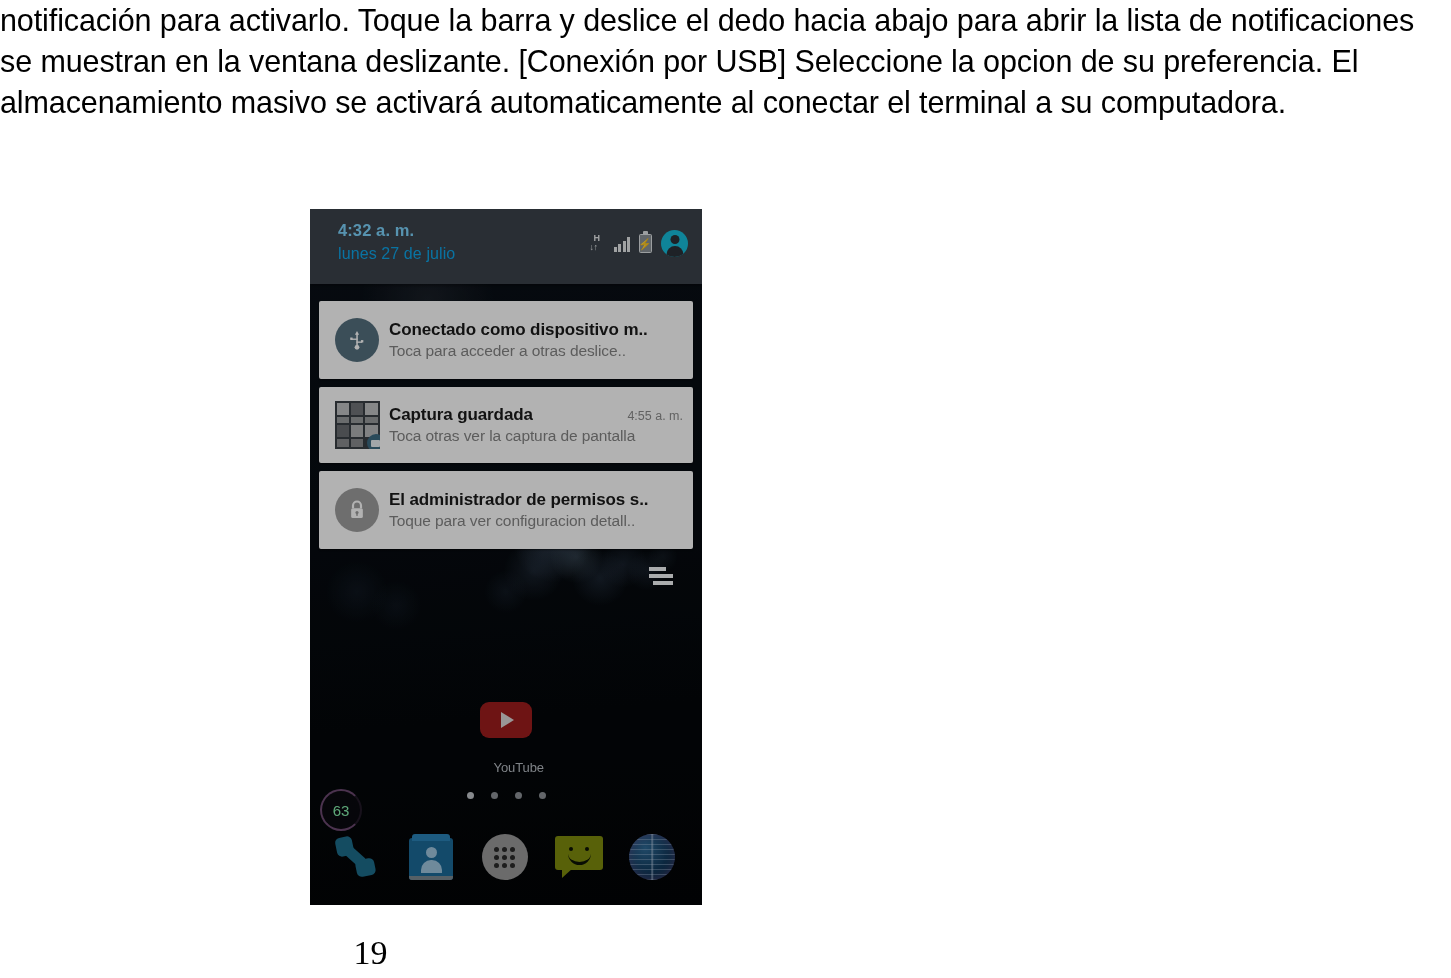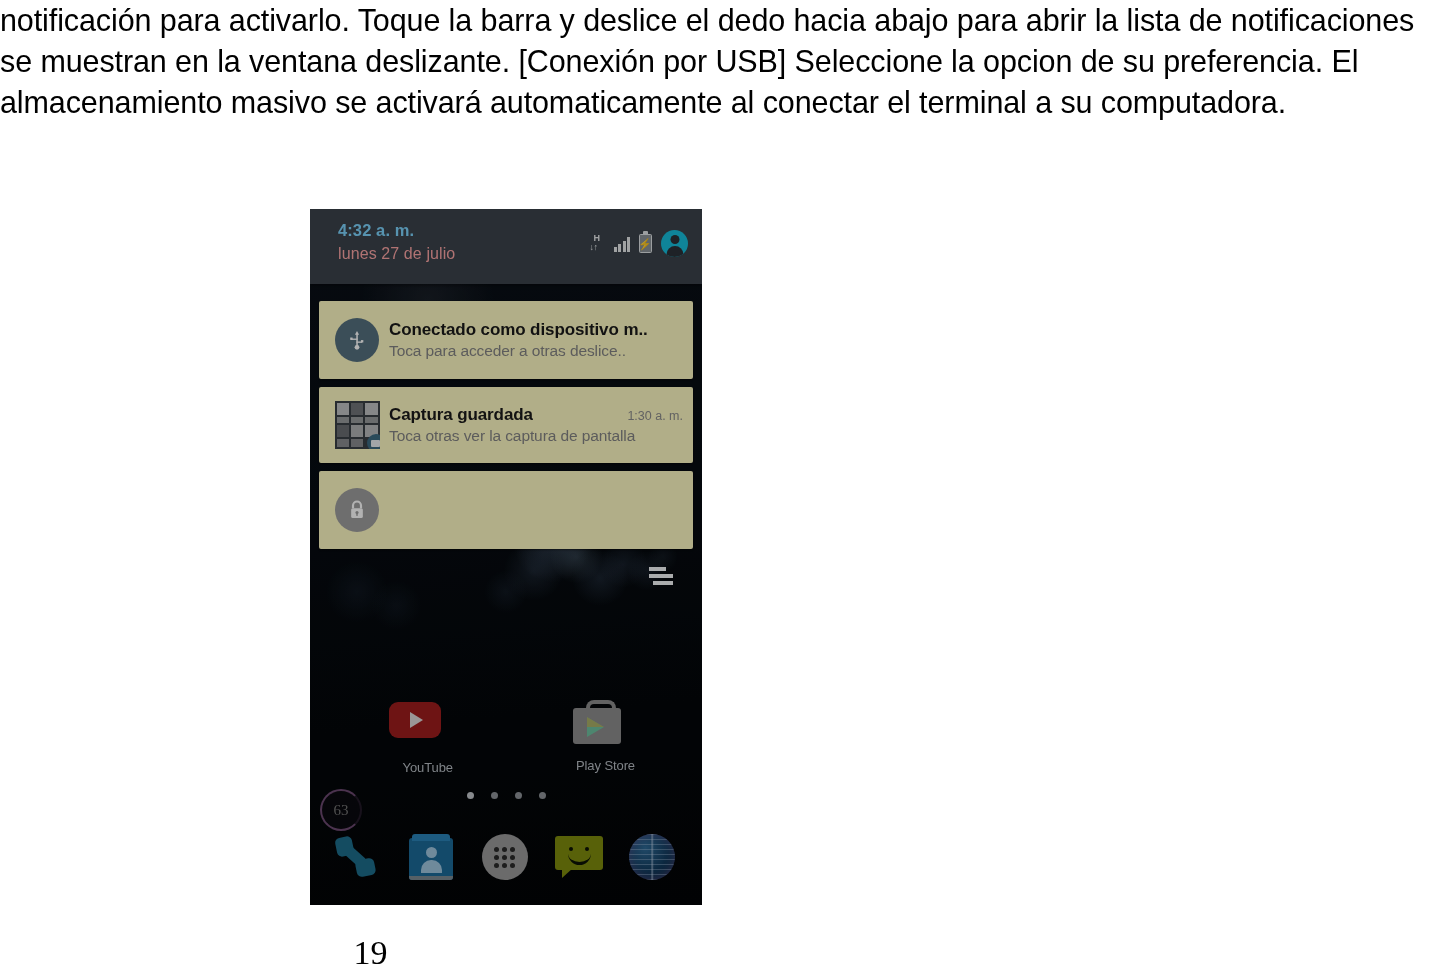--- a/index.html
+++ b/index.html
@@ -89,21 +89,21 @@
     top: 12px;
     color: #7dd3fc;
     font-size: 16.5px;
     font-weight: bold;
     letter-spacing: 0.1px;
   }
   .status-date {
     position: absolute;
     left: 28px;
     top: 36px;
-    color: #fca5a5;
+    color: #0ea5e9;
     font-size: 16px;
     letter-spacing: 0.1px;
   }
   .status-icons {
     position: absolute;
     right: 14px;
     top: 21px;
     display: flex;
     align-items: center;
     gap: 9px;
@@ -164,21 +164,21 @@
     transform:translateX(-50%);
     width:17px; height:14px; border-radius:9px 9px 0 0;
     background:#2b3238;
   }
 
   
   .notif-card {
     position: absolute;
     left: 9px;
     width: 374px;
-    background: #fef9c3;
+    background: #ffffff;
     border-radius: 2px;
     box-shadow: 0 1px 2px rgba(0,0,0,0.45);
     display: flex;
     align-items: center;
     box-sizing: border-box;
     padding: 0 10px;
   }
   #notif-usb     { top: 92px;  height: 78px; }
   #notif-capture { top: 178px; height: 76px; }
   #notif-perms   { top: 262px; height: 78px; }
@@ -264,24 +264,23 @@
 
   .circle-progress {
     position: absolute;
     left: 10px;
     top: 580px;
     width: 38px; height: 38px;
     border-radius: 50%;
     border: 2.5px solid #6d4a72;
     border-right-color: rgba(109,74,114,0.25);
     display:flex; align-items:center; justify-content:center;
-    color:#737373;
+    color:#86efac;
     font-size:15px;
     background: rgba(25,18,28,0.35);
-    font-family: Liberation Serif, serif;
   }
 
   .app-row {
     position: absolute;
     left: 0; right: 0;
     top: 485px;
     display: flex;
     justify-content: space-around;
     padding: 0 14px;
     box-sizing: border-box;
@@ -549,67 +548,63 @@
         <span class="tile" style="left:16px;top:24px;width:12px;height:12px;opacity:.75;"></span>
         <span class="tile" style="left:30px;top:24px;width:13px;height:12px;opacity:.8;"></span>
         <span class="tile" style="left:2px;top:38px;width:12px;height:8px;opacity:.5;"></span>
         <span class="tile" style="left:16px;top:38px;width:12px;height:8px;opacity:.5;"></span>
         <span class="badge"></span>
       </div>
     </div>
     <div class="notif-body">
       <div class="notif-title-row">
         <div class="notif-title">Captura guardada</div>
-        <div class="notif-time">1:30 a. m.</div>
+        <div class="notif-time">4:55 a. m.</div>
       </div>
       <div class="notif-sub">Toca otras ver la captura de pantalla</div>
     </div>
   </div>
 
   <div class="notif-card" id="notif-perms">
     <div class="notif-icon-wrap">
       <div class="circle-icon circle-lock">
         <svg width="20" height="22" viewBox="0 0 24 26" aria-hidden="true">
           <path d="M7.2 11V7.6a4.8 4.8 0 0 1 9.6 0V11" fill="none" stroke="#ffffff" stroke-width="2.6"></path>
           <rect x="5" y="11" width="14" height="11.5" rx="1.8" fill="#ffffff"></rect>
           <circle cx="12" cy="16" r="1.9" fill="#9e9e9e"></circle>
           <rect x="11.1" y="16" width="1.8" height="4" fill="#9e9e9e"></rect>
         </svg>
       </div>
     </div>
+    <div class="notif-body">
+      <div class="notif-title-row">
+        <div class="notif-title">El administrador de permisos s..</div>
+        <div class="notif-time"></div>
+      </div>
+      <div class="notif-sub">Toque para ver configuracion detall..</div>
+    </div>
   </div>
 
   <div class="widget-lines">
     <i></i>
       <i></i>
       <i></i>
   </div>
 
   <div class="circle-progress">63</div>
 
   <div class="app-row">
 
     <div class="app-cell">
       <div class="app-glyph">
         <div class="ic-youtube"></div>
       </div>
       <div class="app-label">YouTube</div>
     </div>
 
-    <div class="app-cell">
-      <div class="app-glyph">
-        <div class="ic-playstore">
-          <span class="handle"></span>
-          <span class="bag"></span>
-          <span class="tri"></span>
-          <span class="tri2"></span>
-        </div>
-      </div>
-      <div class="app-label">Play Store</div>
-    </div>
 
 
 
   </div>
 
   <div class="page-dots">
     <i></i>
     <i class="dim"></i>
     <i class="dim"></i>
     <i class="dim"></i>

